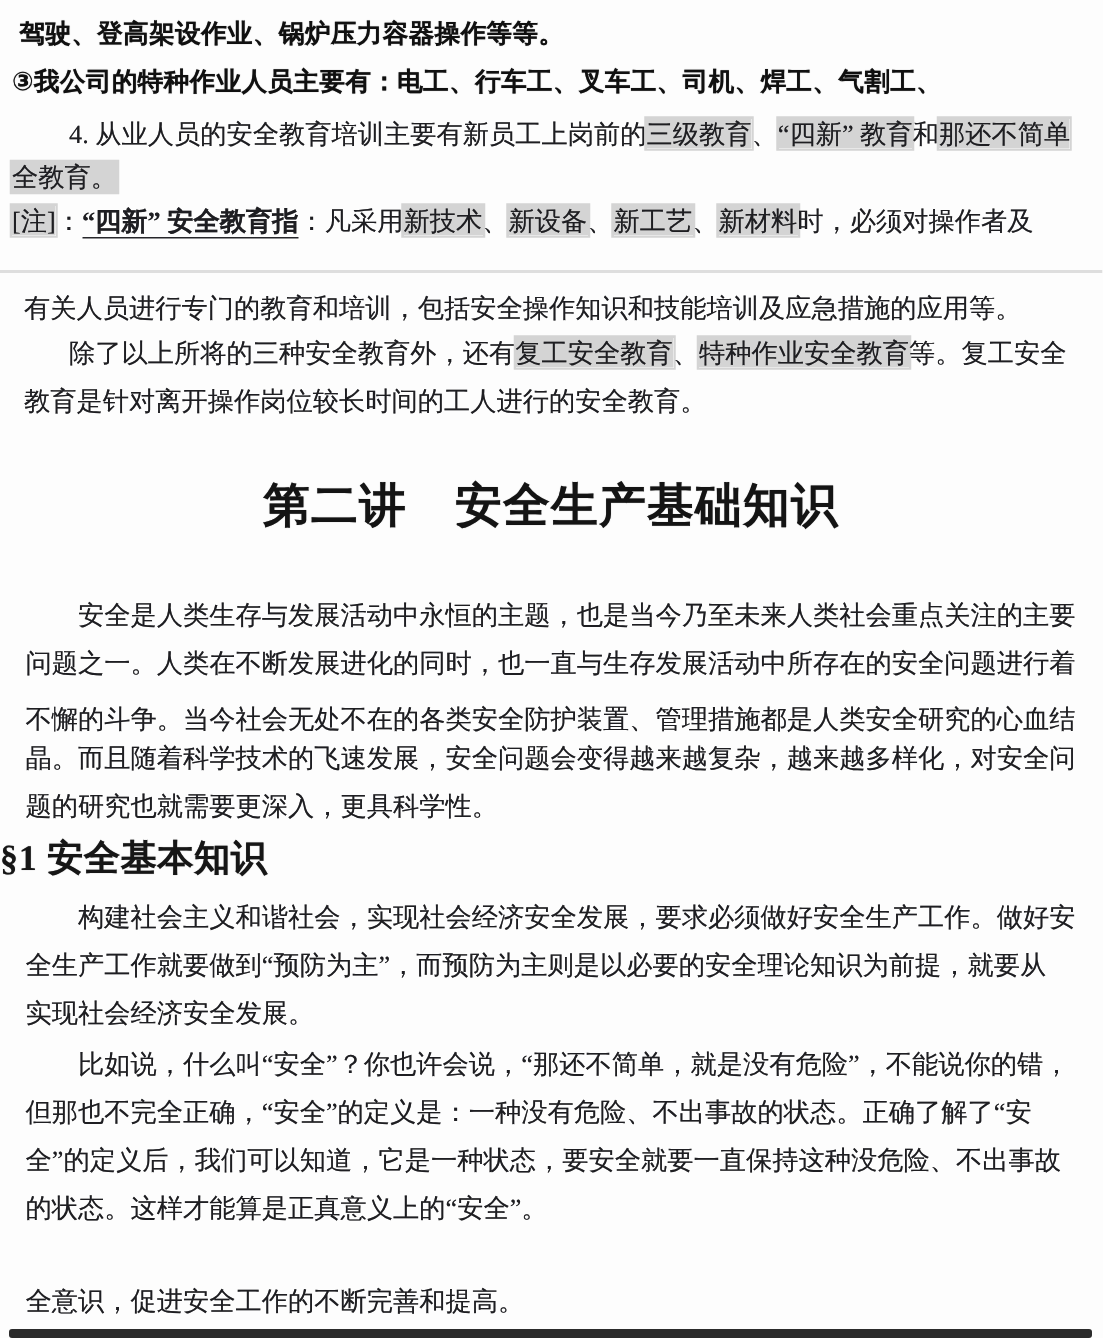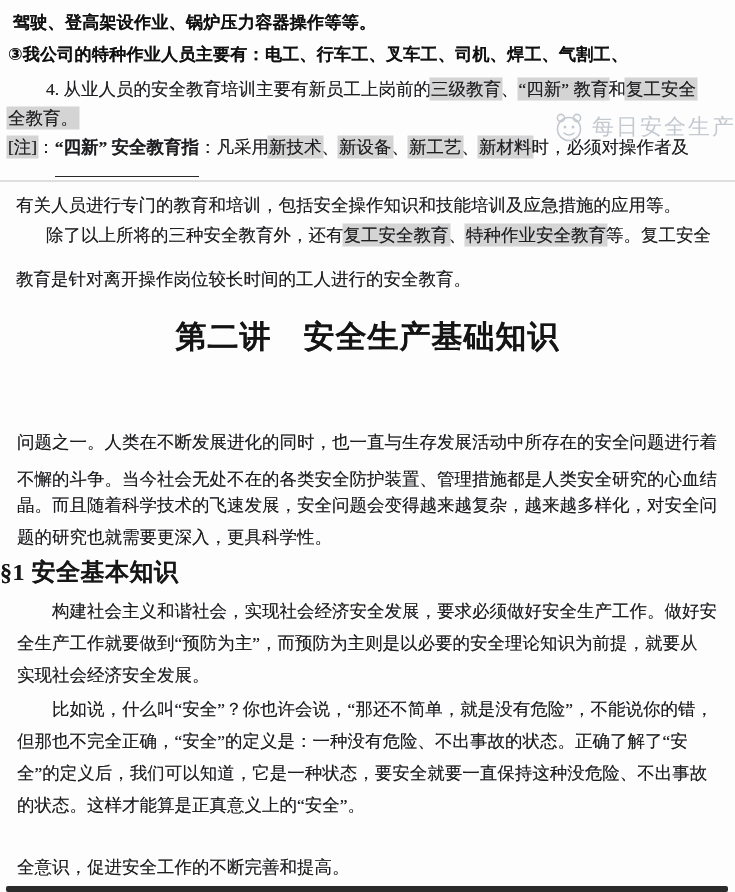--- a/index.html
+++ b/index.html
@@ -17,21 +17,21 @@
   }
   .serif{font-family:"Liberation Serif","DejaVu Serif",serif;font-size:17.5px;}
   .sans-bold{
     font-family:"Liberation Sans","DejaVu Sans",sans-serif;
     font-weight:700;font-size:17px;color:#101010;letter-spacing:.3px;
     text-shadow:0 0 .5px rgba(0,0,0,.65);
     text-align:center;
   }
   .seg-p{}
   .seg-h{background:var(--highlight);box-shadow:0 0 0 1.5px var(--highlight);}
-  .seg-u{font-weight:700;border-bottom:1.6px solid #26262a;padding-bottom:19px;}
+  .seg-u{font-weight:700;border-bottom:1.6px solid #26262a;padding-bottom:1px;}
   .chapter-title{
     position:absolute;left:0;width:735px;text-align:center;
     font-family:"Liberation Serif","DejaVu Serif",serif;
     font-weight:700;font-size:31px;color:#141414;letter-spacing:1px;
     text-shadow:0 0 .5px rgba(0,0,0,.6);
   }
   .section-heading{
     position:absolute;left:0;width:735px;
     font-family:"Liberation Serif","DejaVu Serif",serif;
     font-weight:700;font-size:24px;color:#161616;letter-spacing:.5px;
@@ -51,45 +51,35 @@
   }
 </style>
 </head>
 <body style="--highlight: #d4d4d4; --watermark: #b7bdc6; --divider: #dedede; --bottom_bar: #2b2b2b; --text: #1e1e22;">
 
 <div class="page">
 
   <div class="line sans-bold" style="left:13px;top:12px;">驾驶、登高架设作业、锅炉压力容器操作等等。</div>
   <div class="line sans-bold" style="left:8px;top:44px;">③我公司的特种作业人员主要有：电工、行车工、叉车工、司机、焊工、气割工、</div>
 
-  <div class="line serif" style="left:46px;top:78px;"><span class="seg-p">4. 从业人员的安全教育培训主要有新员工上岗前的</span><span class="seg-h">三级教育</span><span class="seg-p">、</span><span class="seg-h">“四新” 教育</span><span class="seg-p">和</span><span class="seg-h">复工安全</span></div>
+  <div class="line serif" style="left:46px;top:78px;"><span class="seg-p">4. 从业人员的安全教育培训主要有新员工上岗前的</span><span class="seg-h">三级教育</span><span class="seg-p">、</span><span class="seg-h">“四新” 教育</span><span class="seg-p">和</span><span class="seg-h">那还不简单</span></div>
   <div class="line serif" style="left:8px;top:107px;"><span class="seg-h">全教育。</span></div>
 
   <div class="line serif" style="left:8px;top:136px;"><span class="seg-h">[注]</span><span class="seg-p">：</span><span class="seg-u">“四新” 安全教育指</span><span class="seg-p">：凡采用</span><span class="seg-h">新技术</span><span class="seg-p">、</span><span class="seg-h">新设备</span><span class="seg-p">、</span><span class="seg-h">新工艺</span><span class="seg-p">、</span><span class="seg-h">新材料</span><span class="seg-p">时，必须对操作者及</span></div>
 
-  <div class="watermark" style="left:552px;top:110px;">
-    <svg width="34" height="34" viewBox="0 0 34 34">
-      <circle cx="17" cy="19" r="11.5" fill="none" stroke="#b7bdc6" stroke-width="1.6"></circle>
-      <circle cx="9" cy="8" r="3.6" fill="none" stroke="#b7bdc6" stroke-width="1.6"></circle>
-      <circle cx="25" cy="8" r="3.6" fill="none" stroke="#b7bdc6" stroke-width="1.6"></circle>
-      <circle cx="13" cy="17" r="1.5" fill="#b7bdc6"></circle>
-      <circle cx="21" cy="17" r="1.5" fill="#b7bdc6"></circle>
-      <path d="M12 23 q5 4 10 0" fill="none" stroke="#b7bdc6" stroke-width="1.6" stroke-linecap="round"></path>
-    </svg>
-    <span>每日安全生产</span>
-  </div>
 
   <div class="divider" style="top:180px;"></div>
 
   <div class="line serif" style="left:16px;top:194px;">有关人员进行专门的教育和培训，包括安全操作知识和技能培训及应急措施的应用等。</div>
   <div class="line serif" style="left:46px;top:224px;"><span class="seg-p">除了以上所将的三种安全教育外，还有</span><span class="seg-h">复工安全教育</span><span class="seg-p">、</span><span class="seg-h">特种作业安全教育</span><span class="seg-p">等。复工安全</span></div>
-  <div class="line serif" style="left:16px;top:268px;text-align:right;">教育是针对离开操作岗位较长时间的工人进行的安全教育。</div>
+  <div class="line serif" style="left:16px;top:256px;text-align:right;">教育是针对离开操作岗位较长时间的工人进行的安全教育。</div>
 
   <div class="chapter-title" style="top:316px;">第二讲　安全生产基础知识</div>
 
+  <div class="line serif" style="left:52px;top:399px;">安全是人类生存与发展活动中永恒的主题，也是当今乃至未来人类社会重点关注的主要</div>
   <div class="line serif" style="left:17px;top:431px;">问题之一。人类在不断发展进化的同时，也一直与生存发展活动中所存在的安全问题进行着</div>
   <div class="line serif" style="left:17px;top:468px;">不懈的斗争。当今社会无处不在的各类安全防护装置、管理措施都是人类安全研究的心血结</div>
   <div class="line serif" style="left:17px;top:494px;">晶。而且随着科学技术的飞速发展，安全问题会变得越来越复杂，越来越多样化，对安全问</div>
   <div class="line serif" style="left:17px;top:526px;">题的研究也就需要更深入，更具科学性。</div>
 
   <div class="section-heading" style="top:556px;">§1 安全基本知识</div>
 
   <div class="line serif" style="left:52px;top:600px;">构建社会主义和谐社会，实现社会经济安全发展，要求必须做好安全生产工作。做好安</div>
   <div class="line serif" style="left:17px;top:632px;">全生产工作就要做到“预防为主”，而预防为主则是以必要的安全理论知识为前提，就要从</div>
   <div class="line serif" style="left:17px;top:664px;">实现社会经济安全发展。</div>

